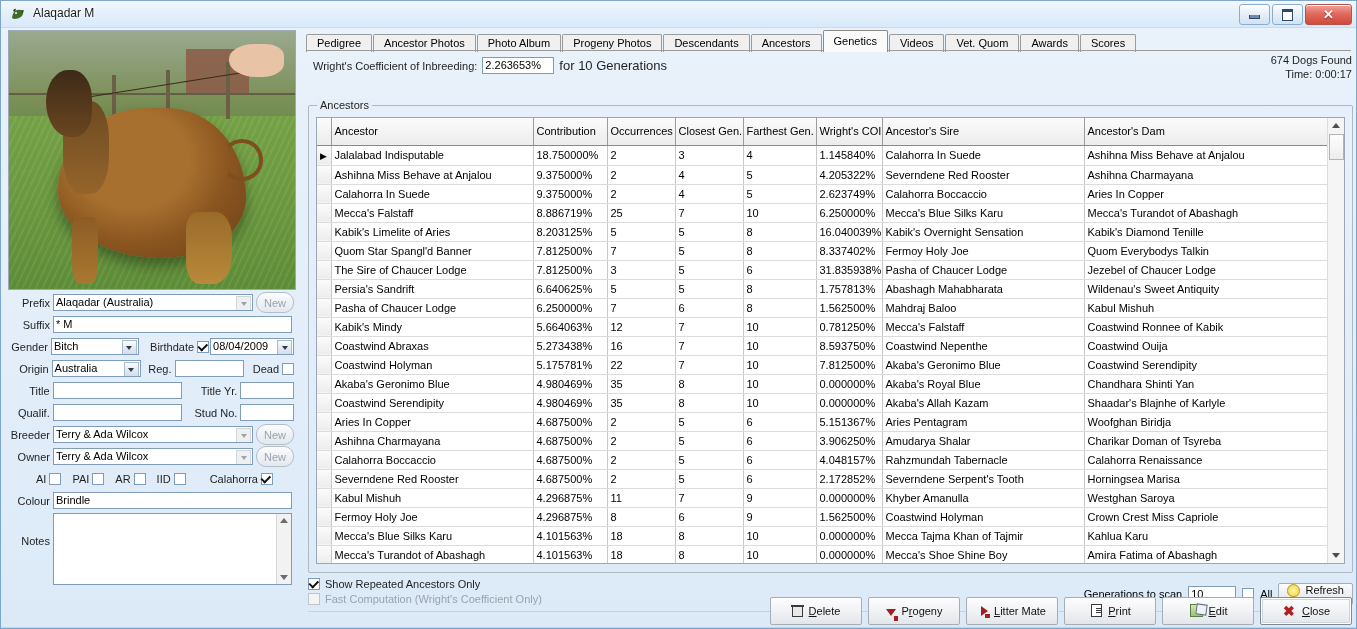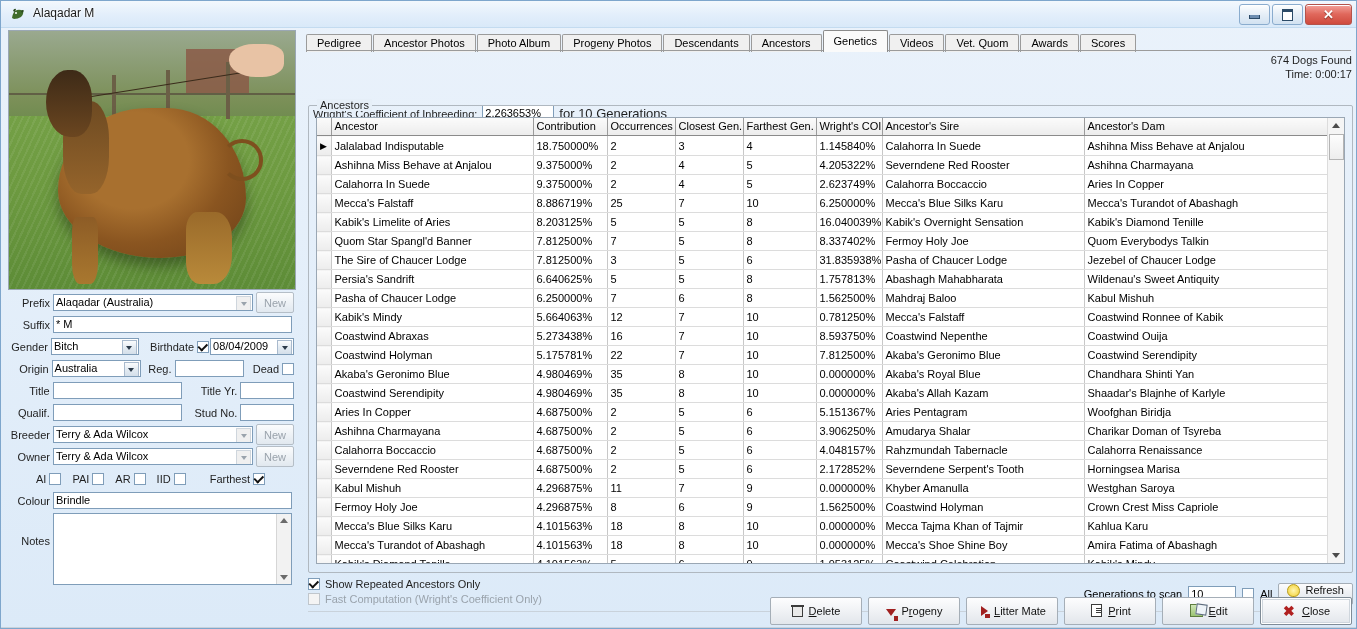--- a/index.html
+++ b/index.html
@@ -99,21 +99,21 @@
   .combo .arrowbox{
     position:absolute;right:1px;top:1px;width:15px;height:15px;
     background:linear-gradient(#fbfcfd,#e3ebf2 50%,#d4dfea);
     border:1px solid #a9bacd;box-sizing:border-box;
     display:flex;align-items:center;justify-content:center;
   }
   .combo .arrowbox.dis{background:#f0f0f0;border-color:#cfd6dd;}
   .caret{width:0;height:0;border-left:3px solid transparent;border-right:3px solid transparent;border-top:4px solid #2b3a49;}
   .caret.dis{border-top-color:#9aa3ac;}
   .newbtn{
-    width:36px;height:19px;margin-left:3px;border:1px solid #b5bec7;border-radius:2px;
+    width:36px;height:19px;margin-left:3px;border:1px solid #b5bec7;border-radius:10px;
     background:linear-gradient(#fbfcfd,#eef2f6 50%,#e1e8ef);
     color:#9aa3ac;font-size:11px;display:flex;align-items:center;justify-content:center;
   }
   .chk{
     width:12px;height:12px;border:1px solid #7f9db9;background:#fff;box-sizing:border-box;
     display:inline-flex;align-items:center;justify-content:center;flex:0 0 auto;
   }
   .chk.on:after{content:"";width:7px;height:4px;border-left:2px solid #111;border-bottom:2px solid #111;
     transform:rotate(-45deg) translate(0px,-1px);}
   .notesbox{
@@ -130,21 +130,21 @@
   .tabs{position:absolute;left:5px;top:3px;display:flex;align-items:flex-end;height:22px;}
   .tab{
     height:17px;padding:0 10px;margin-right:1px;
     background:#f0f0f0;border:1px solid #9b9b9b;border-bottom:none;
     border-radius:2px 2px 0 0;font-size:11px;color:#000;
     display:flex;align-items:center;line-height:1;
   }
   .tab.active{height:21px;background:#fafafa;border-color:#8a8a8a;font-weight:normal;position:relative;z-index:3;}
   .tabline{position:absolute;left:5px;top:23px;width:1045px;height:1px;background:#9b9b9b;}
 
-  .coi-row{position:absolute;left:12px;top:30px;display:flex;align-items:center;margin-top:48px;}
+  .coi-row{position:absolute;left:12px;top:30px;display:flex;align-items:center;}
   .coi-label{font-size:11px;color:#1f1f1f;}
   .coi-inp{
     width:72px;height:17px;border:1px solid #7f9db9;background:#fff;box-sizing:border-box;
     font-size:11px;padding:0 2px;line-height:15px;margin:0 5px;
   }
   .coi-suffix{font-size:13px;color:#1f1f1f;}
   .counts{position:absolute;right:6px;top:26px;text-align:right;font-size:11px;color:#1f1f1f;line-height:14px;}
 
   .group{
     position:absolute;left:7px;top:78px;width:1043px;height:466px;
@@ -157,21 +157,21 @@
   table.grid th,table.grid td{
     font-size:11px;font-weight:normal;color:#000;
     height:18px;line-height:18px;padding:0 3px;
     border-right:1px solid #c8c8c8;border-bottom:1px solid #dcdcdc;
     overflow:hidden;white-space:nowrap;text-align:left;
     box-sizing:border-box;
   }
   table.grid th{
     background:linear-gradient(#fbfbfb,#ececec);
     border-right:1px solid #9b9b9b;border-bottom:1px solid #8a8a8a;
-    height:17px;line-height:17px;
+    height:27px;line-height:17px;
   }
   td.num,th.num{text-align:right;}
   td.sel-col,th.sel-col{
     background:linear-gradient(#fbfbfb,#ececec);border-right:1px solid #9b9b9b;
     text-align:center;padding:0;
   }
   .rowmark{color:#000;font-size:9px;line-height:18px;}
   .grid-vsb{
     position:absolute;right:0;top:0;width:16px;height:100%;
     background:#f5f5f5;border-left:1px solid #dcdcdc;
@@ -359,21 +359,21 @@
 
       <div class="frow" style="padding-left:28px">
         <span class="flabel">AI</span>
         <span class="chk"></span>
         <span class="flabel" style="padding-left:11px">PAI</span>
         <span class="chk"></span>
         <span class="flabel" style="padding-left:11px">AR</span>
         <span class="chk"></span>
         <span class="flabel" style="padding-left:11px">IID</span>
         <span class="chk"></span>
-        <span class="flabel" style="padding-left:24px">Farthest</span>
+        <span class="flabel" style="padding-left:24px">Calahorra</span>
         <span class="chk on"></span>
       </div>
 
       <div class="frow">
         <span class="flabel" style="width:42px">Colour</span>
         <div class="inp" style="width:239px">Brindle</div>
       </div>
 
       <div class="frow" style="height:auto;align-items:flex-start">
         <span class="flabel" style="width:42px;padding-top:22px">Notes</span>

